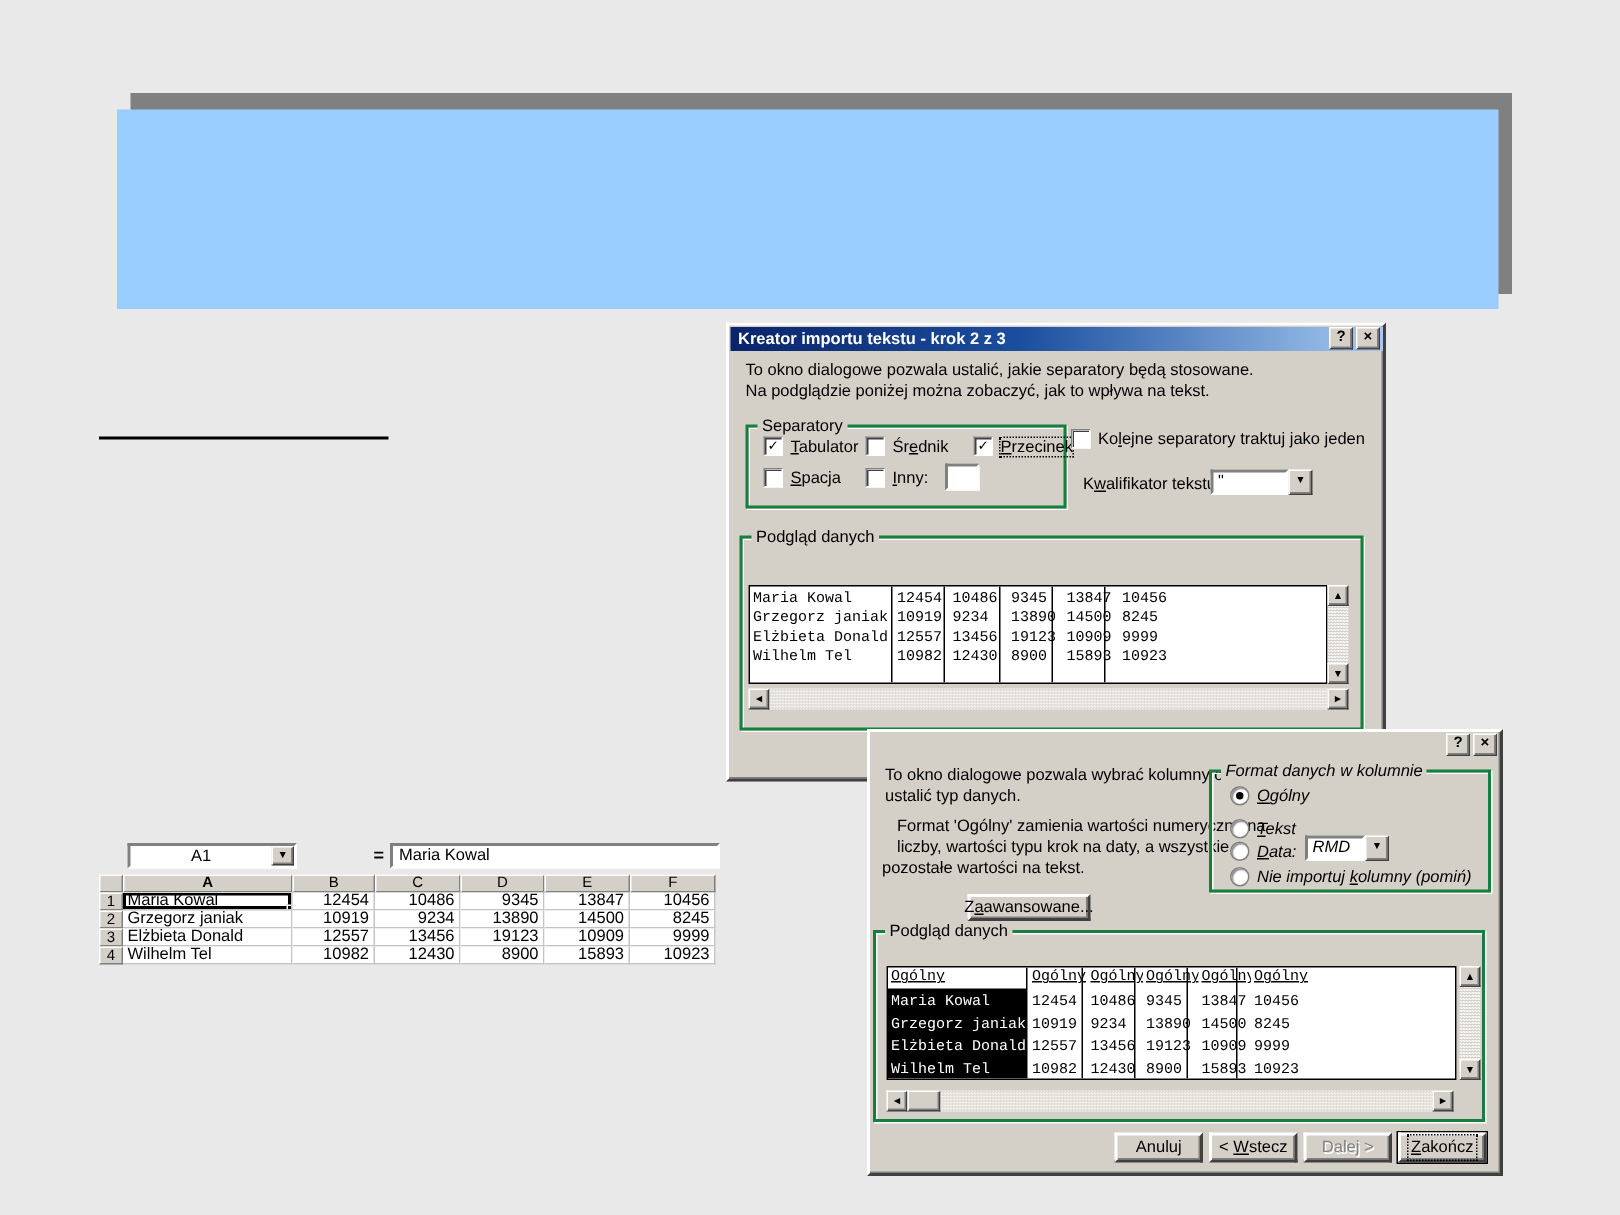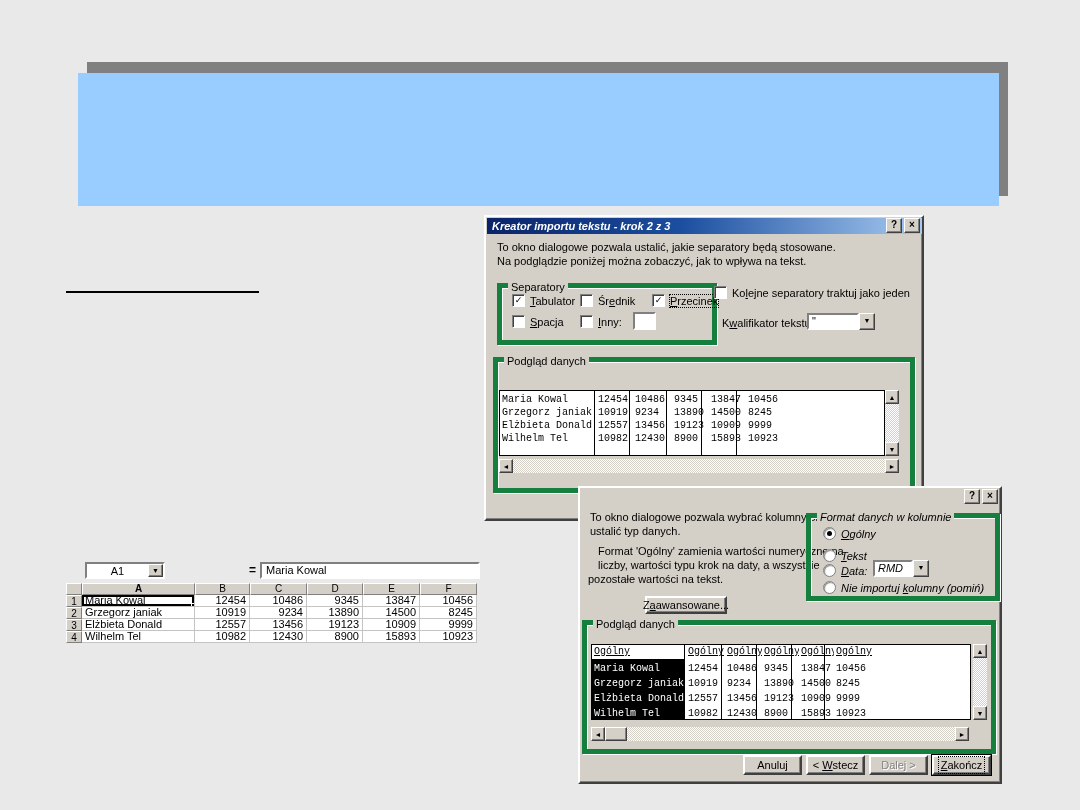--- a/index.html
+++ b/index.html
@@ -3,26 +3,26 @@
 <meta charset="utf-8">
 <style>
   html,body{margin:0;padding:0;}
   body{width:1080px;height:810px;position:relative;background:#E9E9E9;
        font-family:"Liberation Sans","DejaVu Sans",sans-serif;overflow:hidden;}
   .abs{position:absolute;}
   
   .win{position:absolute;background:#D4D0C8;border:2px solid;border-color:#FFFFFF #404040 #404040 #FFFFFF;
        box-shadow:inset -1px -1px 0 #808080, inset 1px 1px 0 #D4D0C8;}
   .titlebar{position:absolute;background:linear-gradient(90deg,#0A246A 0%,#1C4FA0 45%,#A6CAF0 100%);
-       color:#fff;font-weight:bold;font-size:11px;line-height:16px;padding-left:5px;display:flex;align-items:center;font-style:italic;}
+       color:#fff;font-weight:bold;font-size:11px;line-height:16px;padding-left:5px;display:flex;align-items:center;}
   .tbtns{position:absolute;right:2px;top:1px;display:flex;gap:2px;}
   .tbtn{width:14px;height:13px;background:#D4D0C8;border:1px solid;border-color:#FFFFFF #404040 #404040 #FFFFFF;
        box-shadow:inset -1px -1px 0 #808080;color:#000;font-weight:bold;font-size:10px;line-height:11px;text-align:center;}
   .txt{position:absolute;font-size:11px;color:#000;line-height:14px;white-space:nowrap;}
-  .gbox{position:absolute;border:5px solid #15803d;box-shadow:1px 1px 0 #FFFFFF, inset 1px 1px 0 #FFFFFF;}
+  .gbox{position:absolute;border:2px solid #15803d;box-shadow:1px 1px 0 #FFFFFF, inset 1px 1px 0 #FFFFFF;}
   .legend{position:absolute;top:-7px;left:6px;background:#D4D0C8;padding:0 3px;font-size:11px;line-height:13px;white-space:nowrap;}
   .cb{width:11px;height:11px;background:#fff;border:1px solid;border-color:#808080 #FFFFFF #FFFFFF #808080;
       box-shadow:inset 1px 1px 0 #404040;flex:0 0 auto;font-weight:bold;font-size:9px;line-height:10px;text-align:center;}
   .cbrow{position:absolute;display:flex;align-items:center;gap:5px;font-size:11px;white-space:nowrap;}
   .focus-dotted{outline:1px dotted #000;}
   .radio{width:11px;height:11px;border-radius:50%;background:#fff;border:1px solid #808080;
       box-shadow:inset 1px 1px 1px rgba(64,64,64,.6);flex:0 0 auto;position:relative;}
   .radio.sel::after{content:"";position:absolute;left:3px;top:3px;width:5px;height:5px;border-radius:50%;background:#000;}
   .sunken{background:#fff;border:2px solid;border-color:#808080 #FFFFFF #FFFFFF #808080;box-sizing:border-box;}
   .btn{position:absolute;background:#D4D0C8;border:2px solid;border-color:#FFFFFF #404040 #404040 #FFFFFF;
@@ -57,21 +57,21 @@
 </style>
 </head>
 <body>
 
 <div class="abs" style="left:87px;top:62px;width:921px;height:134px;background:#808080;"></div>
 <div class="abs" style="left:78px;top:73px;width:921px;height:133px;background:#99CCFF;"></div>
 <div class="abs" style="left:66px;top:291px;width:193px;height:2px;background:#000;"></div>
 
 <div class="abs" style="left:66px;top:562px;width:414px;height:81px;">
 
-  <div class="abs sunken" style="left:19px;top:0;width:80px;height:17px;display:flex;align-items:center;">
+  <div class="abs sunken" style="left:19px;top:0;width:113px;height:17px;display:flex;align-items:center;">
     <span style="flex:1;text-align:center;font-size:11px;">A1</span>
     <span class="sbtn" style="width:15px;height:13px;line-height:12px;">▼</span>
   </div>
   <div class="abs" style="left:179px;top:1px;width:15px;height:15px;font-size:12px;font-weight:bold;text-align:center;line-height:15px;">=</div>
   <div class="abs sunken" style="left:194px;top:0;width:220px;height:17px;">
     <span style="font-size:11px;line-height:13px;padding-left:4px;display:block;white-space:nowrap;">Maria Kowal</span>
   </div>
 
   <div class="abs" style="left:0;top:21px;">
     <div class="xrow">

